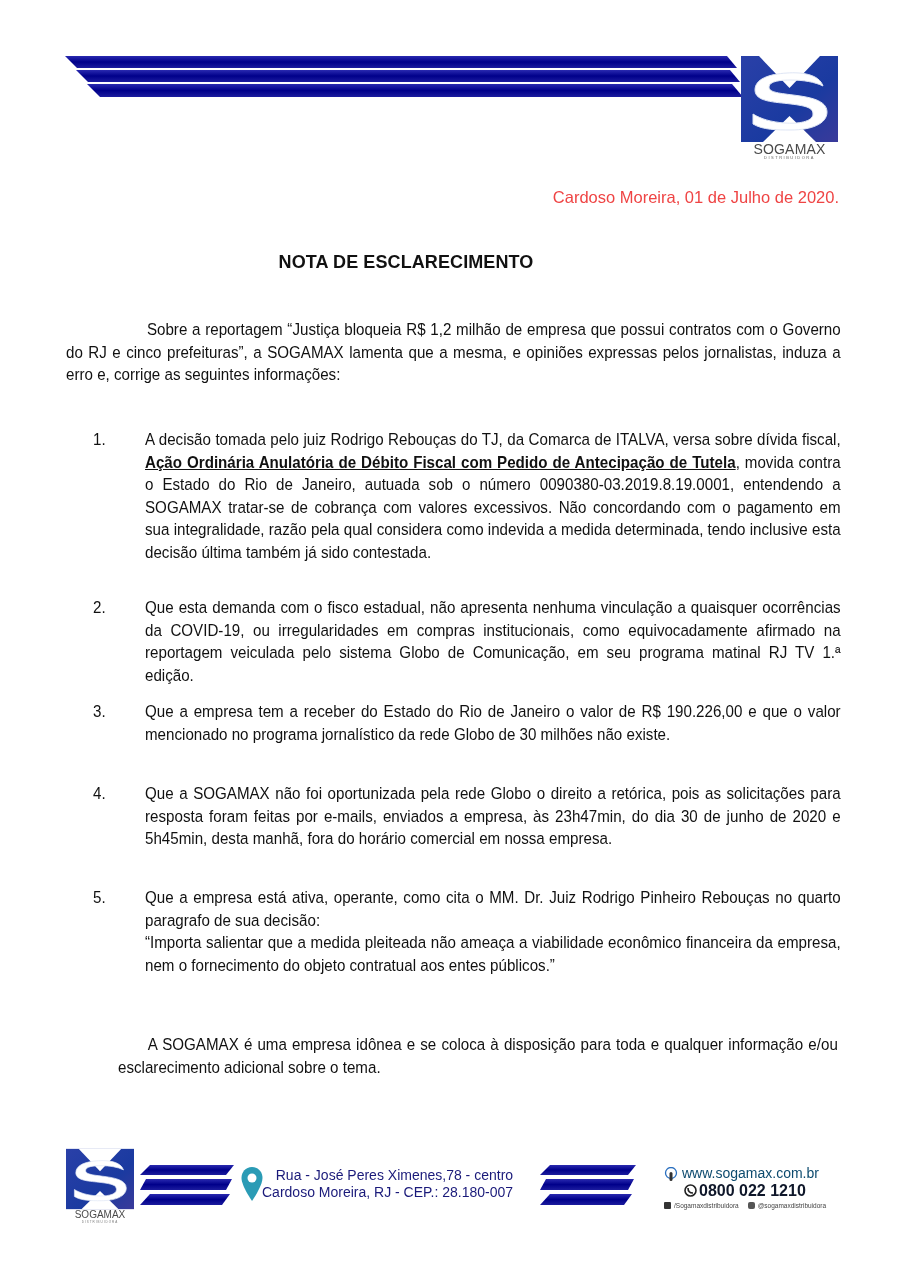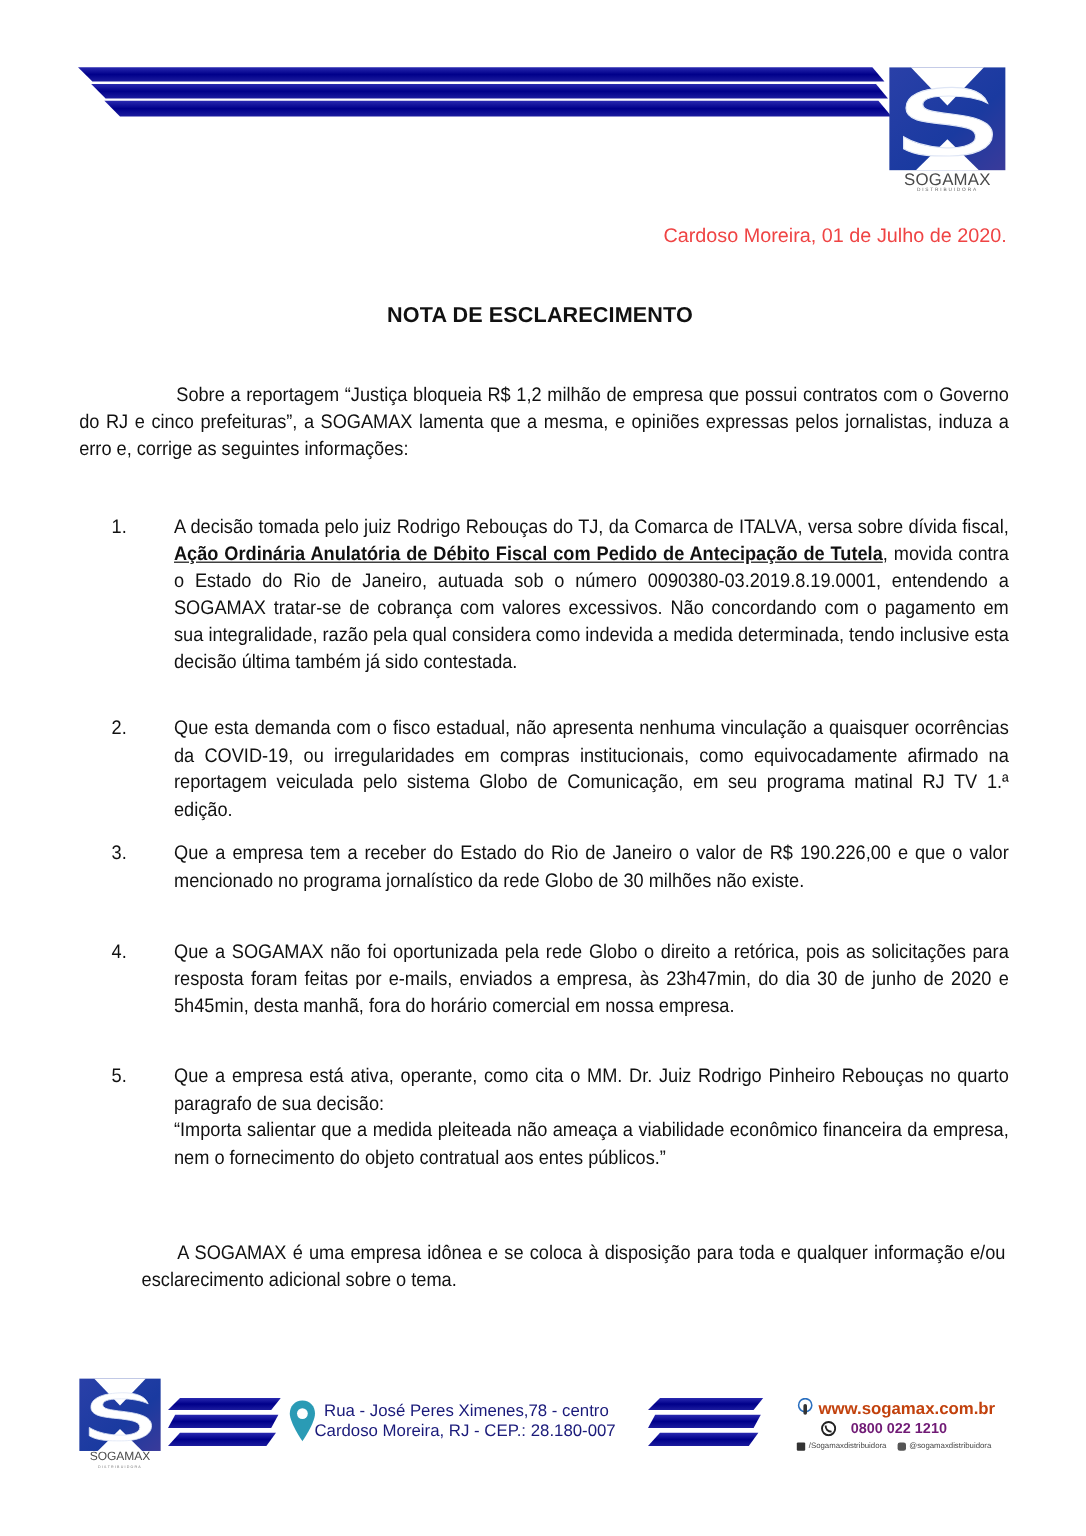--- a/index.html
+++ b/index.html
@@ -20,21 +20,21 @@
   .logo-sub {
     position:absolute; left: 0; top: 100px; width: 97px; text-align: center;
     font-size: 4px; color: #666; letter-spacing: 1.5px; line-height: 4px;
   }
   .date-line {
     right: 66px; top: 188px; font-size: 16.5px; color: #ef4444;
     white-space: nowrap;
   }
   .title {
     left: 0; width: 812px; top: 252px; text-align: center;
-    font-weight: bold; font-size: 18px; color: #111; letter-spacing: 0.1px; margin-left: 44px;
+    font-weight: bold; font-size: 18px; color: #111; letter-spacing: 0.1px;
   }
   .para {
     font-family: "Liberation Sans", sans-serif;
     font-size: 16.3px; line-height: 22.5px; color: #111;
     text-align: justify; text-align-last: left;
     transform: scaleX(0.93); transform-origin: left top;
   }
   .intro { left: 66px; top: 318px; width: 833px; }
   .indent { display:inline-block; width: 87px; }
   .item-num {
@@ -50,24 +50,24 @@
   .logo-bottom .logo-box2 { position:absolute; left:0; top:0; width:68px; height:62px; }
   .logo-bottom .w { position:absolute; left:-2px; top:62px; width:72px; text-align:center; font-size:10px; color:#4a4a4a; line-height: 10px; }
   .logo-bottom .s { position:absolute; left:0; top:73px; width:68px; text-align:center; font-size:3px; color:#777; letter-spacing: 1px; line-height: 3px;}
   .ft-stripes-l { left: 138px; top: 1163px; width: 96px; height: 44px; }
   .ft-stripes-r { left: 538px; top: 1163px; width: 100px; height: 44px; }
   .pin { left: 240px; top: 1166px; width: 24px; height: 36px; }
   .addr {
     left: 262px; top: 1167px; font-size: 14px; line-height: 17px; color: #1a1a7a;
     white-space: nowrap;
   }
-  .addr .a1 { display:block; padding-left: 8px; }
+  .addr .a1 { display:block; padding-left: 8px; text-align: right; }
   .contact { left: 664px; top: 1165px; width: 180px; }
-  .web { font-weight: bold; font-size: 14px; color: #c2410c; white-space: nowrap; line-height: 17px; display:flex; align-items:flex-start; gap:3px;}
-  .phone { font-weight: bold; font-size: 12px; color: #701a75; white-space: nowrap; line-height: 17px; padding-left: 20px; display:flex; align-items:center; gap:12px;}
+  .web { font-weight: normal; font-size: 14px; color: #0c4a6e; white-space: nowrap; line-height: 17px; display:flex; align-items:flex-end; gap:3px;}
+  .phone { font-weight: bold; font-size: 16px; color: #0f172a; white-space: nowrap; line-height: 17px; padding-left: 20px; display:flex; align-items:center; gap:2px;}
   .social { font-size: 6.5px; color: #444; white-space: nowrap; display:flex; align-items:center; gap:3px; margin-top: 3px; }
   .sq { display:inline-block; width:7px; height:7px; background:#333; border-radius:1px; }
   .sq2 { display:inline-block; width:7px; height:7px; background:#555; border-radius:2px; margin-left: 6px;}
 </style>
 </head>
 <body>
 
 <svg class="abs hdr-stripes" viewBox="0 0 684 46">
   <defs>
     <linearGradient id="sg" x1="0" y1="0" x2="0" y2="1">

